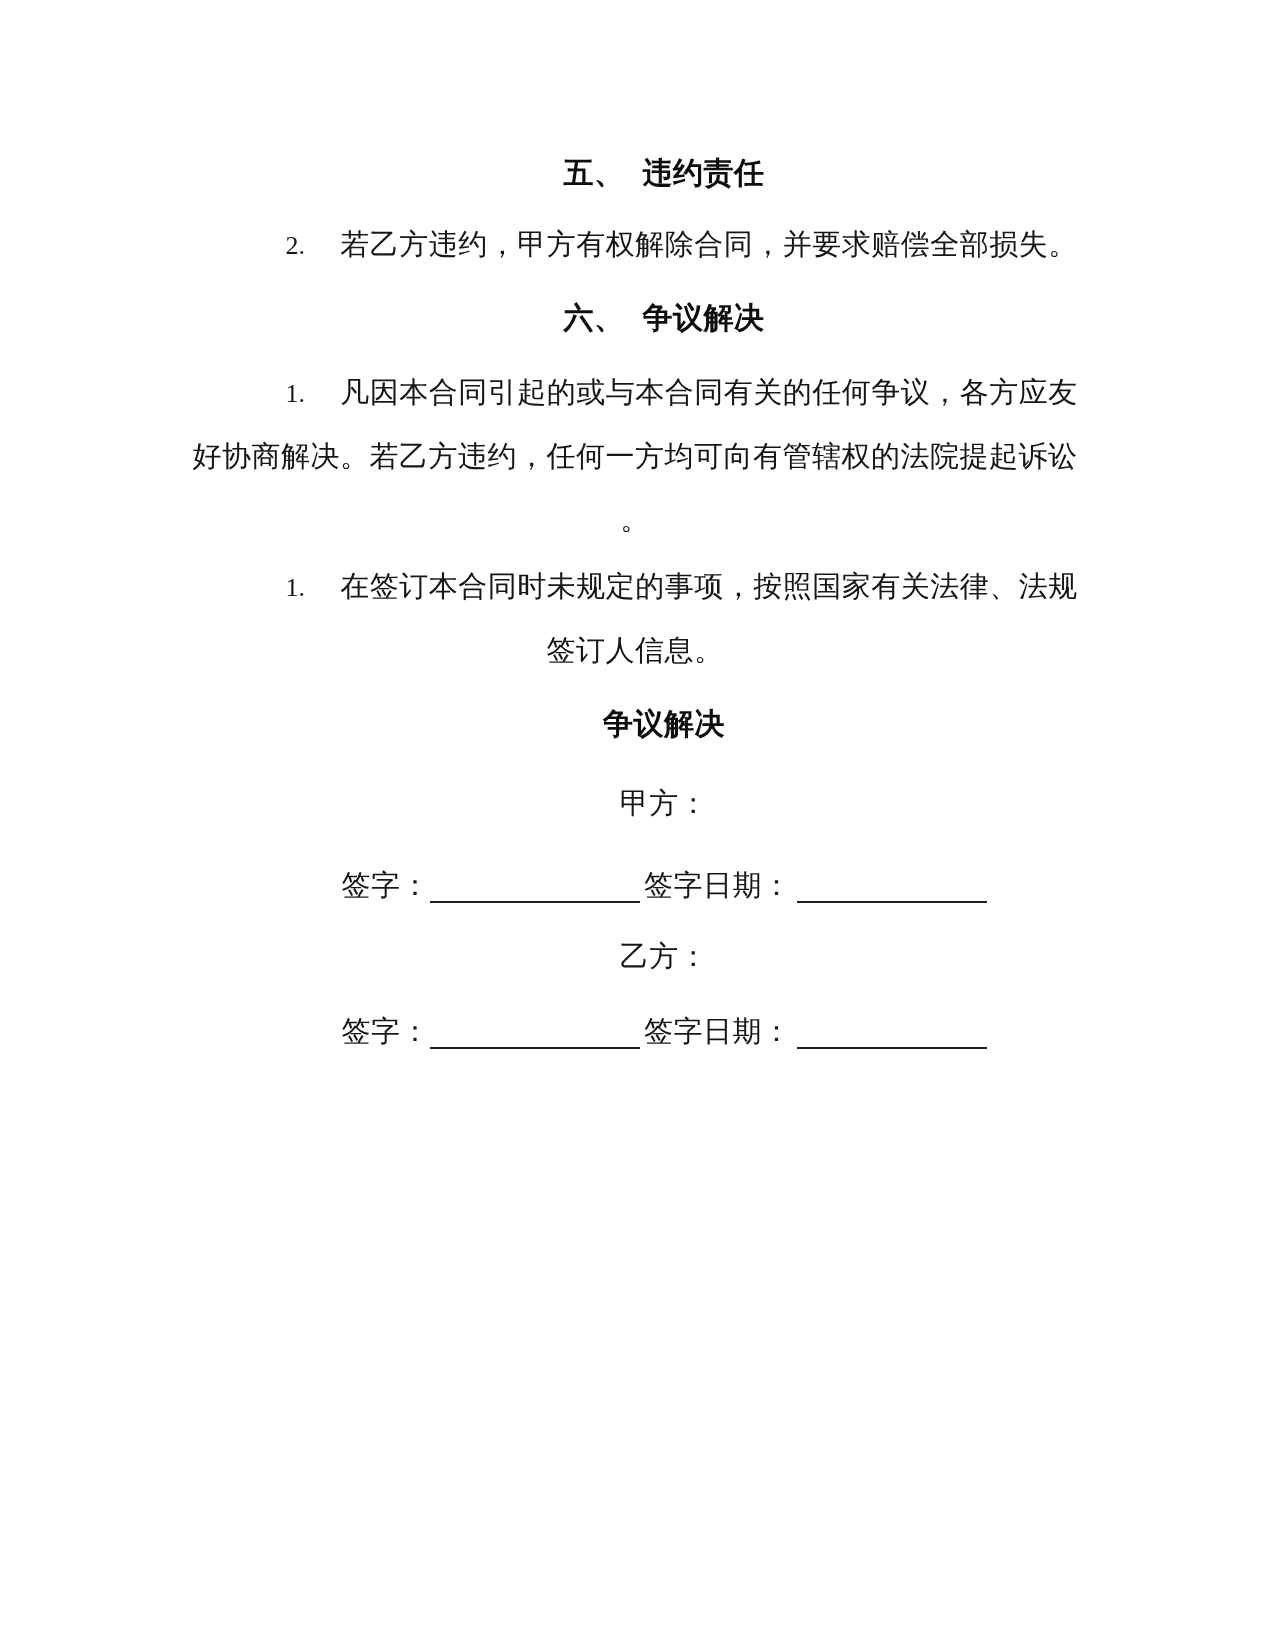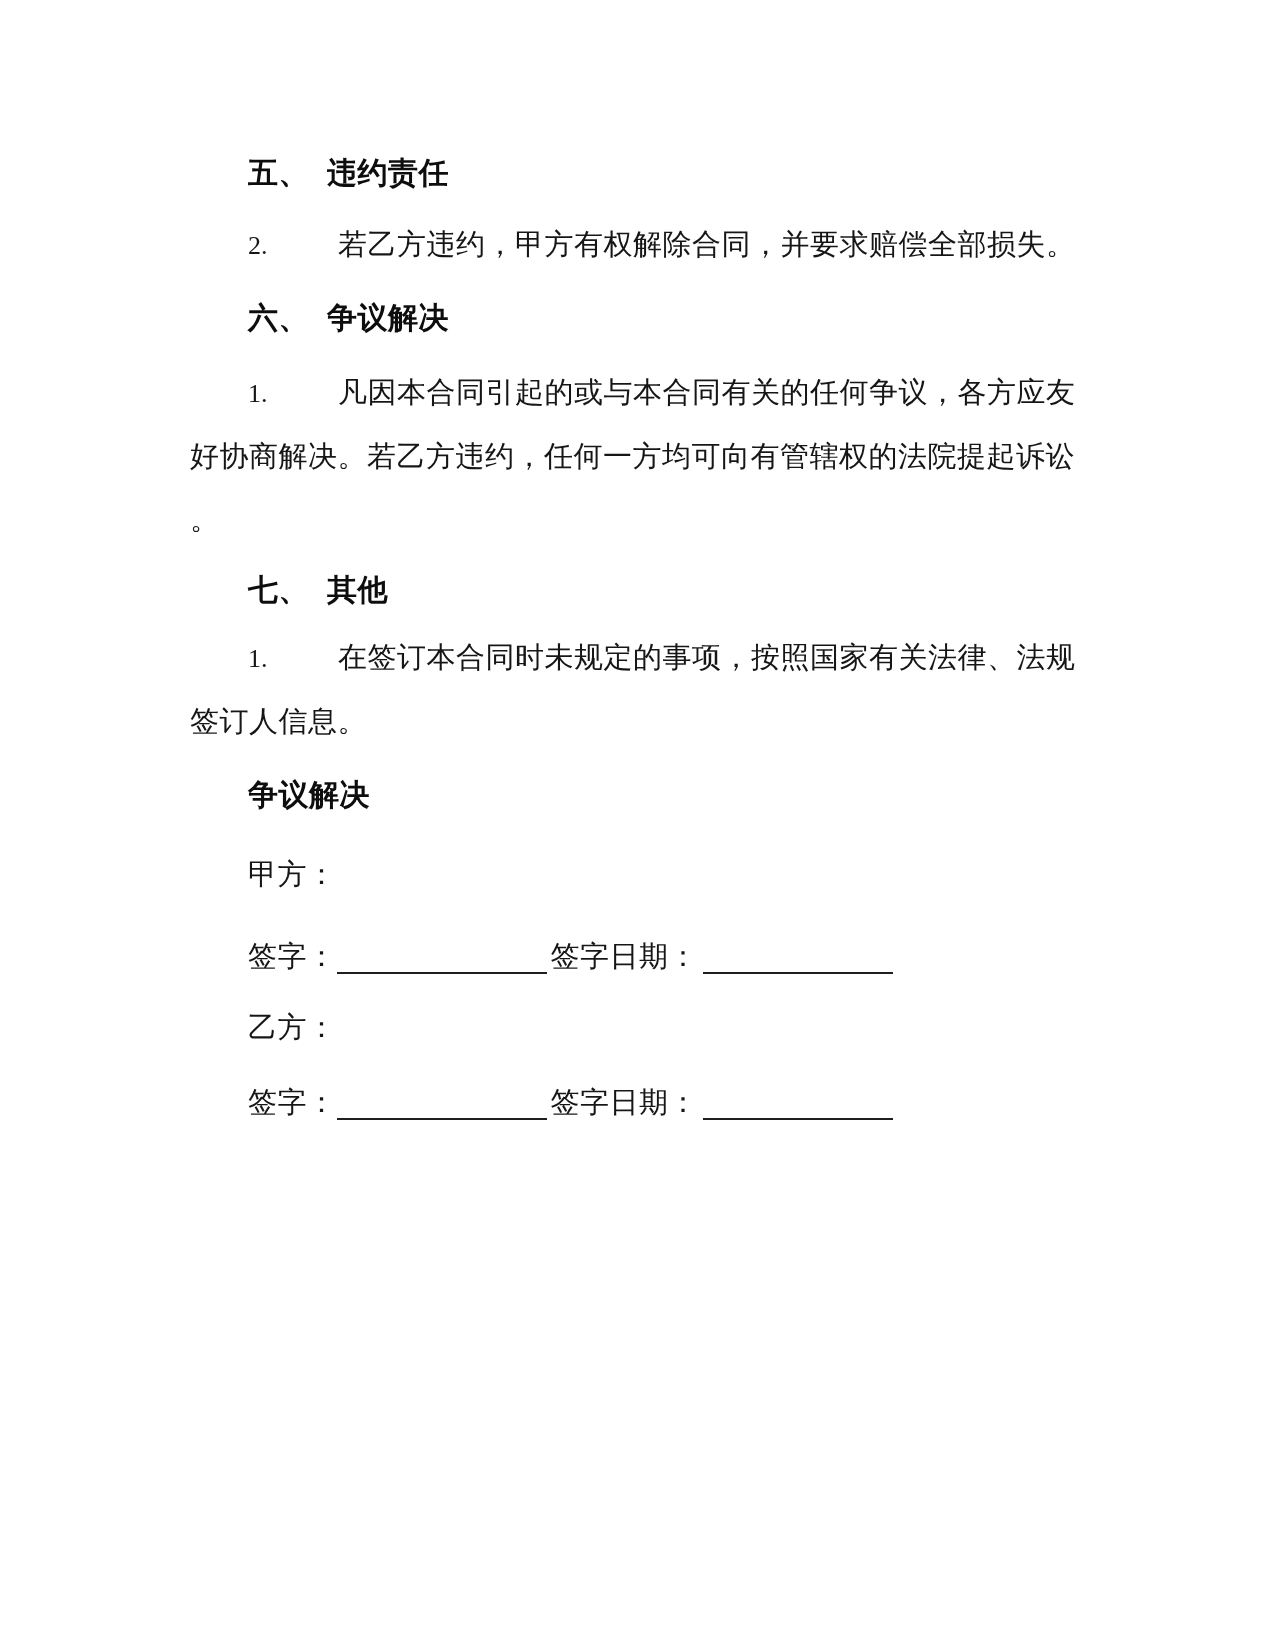--- a/index.html
+++ b/index.html
@@ -19,20 +19,21 @@
     width: 1275px;
     height: 1650px;
     padding: 141px 195px 0 190px;
     background: #ffffff;
   }
   .line {
     font-size: 29px;
     line-height: 63px;
     white-space: nowrap;
     letter-spacing: 0.5px;
+    text-align: center;
   }
   
   .first { padding-left: 58px; }
   
   .num {
     display: inline-block;
     width: 90px;
     font-family: "Liberation Serif", serif;
     font-size: 26px;
     letter-spacing: 0;
@@ -72,23 +73,20 @@
   <div class="block" style="margin-top:9px">
     <div class="line first"><span class="hnum">六、</span><span class="htitle">争议解决</span></div>
   </div>
 
   <div class="block" style="margin-top:11px">
     <div class="line first"><span class="num">1.</span><span>凡因本合同引起的或与本合同有关的任何争议，各方应友</span></div>
     <div class="line">好协商解决。若乙方违约，任何一方均可向有管辖权的法院提起诉讼</div>
     <div class="line">。</div>
   </div>
 
-  <div class="block" style="margin-top:7px">
-    <div class="line first"><span class="hnum">七、</span><span class="htitle">其他</span></div>
-  </div>
 
   <div class="block" style="margin-top:4px">
     <div class="line first"><span class="num">1.</span><span>在签订本合同时未规定的事项，按照国家有关法律、法规</span></div>
     <div class="line">签订人信息。</div>
   </div>
 
 
   <div class="block" style="margin-top:10px">
     <div class="line first"><span class="sub">争议解决</span></div>
   </div>

